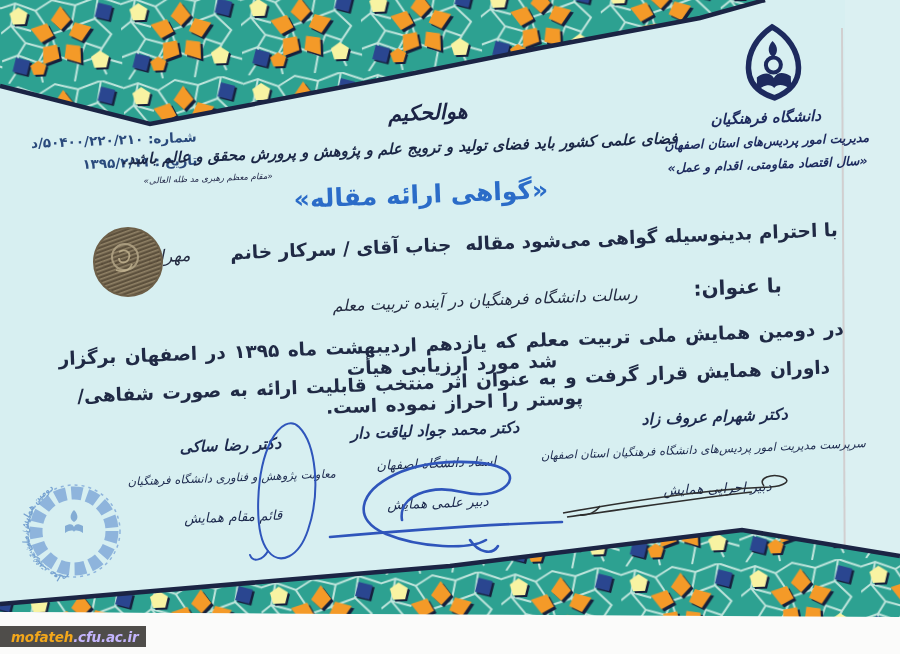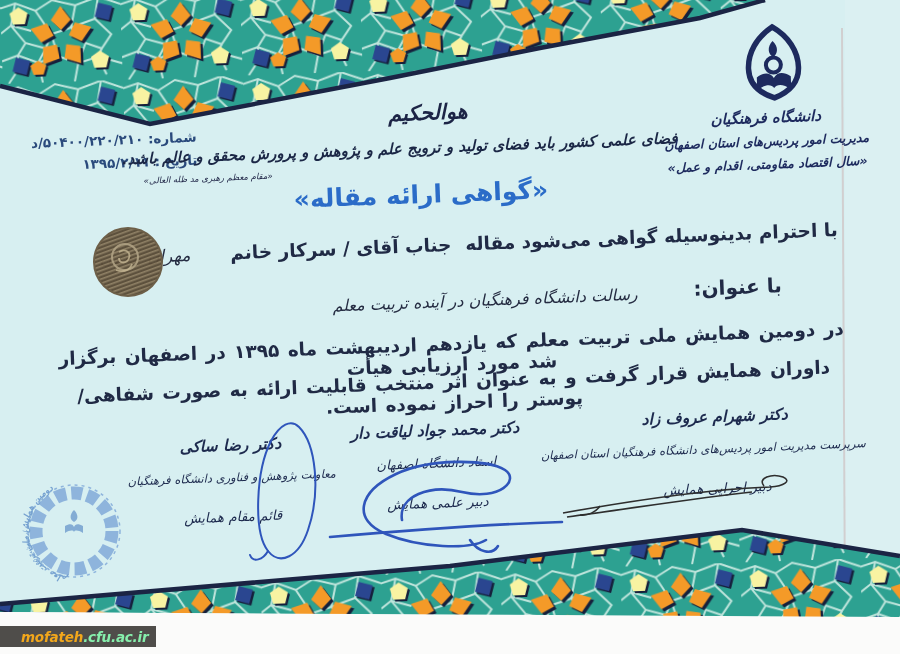--- a/index.html
+++ b/index.html
@@ -35,24 +35,24 @@
               color:#202a45;word-spacing:2px;}
   .sig-col{position:absolute;text-align:center;color:#1d2a4e;}
   .sig-col .name{font-size:15.5px;font-style:italic;font-weight:bold;}
   .sig-col .role{font-size:11.5px;font-style:italic;white-space:nowrap;margin-top:16px;}
   .sig-col .role2{font-size:13px;font-style:italic;white-space:nowrap;margin-top:16px;}
   .sig-col .stitle{font-size:13.5px;font-style:italic;margin-top:24px;}
   #sig-right{left:560px;top:418px;width:300px;}
   #sig-middle{left:300px;top:421px;width:260px;}
   #sig-left{left:95px;top:428px;width:260px;}
   
-  .wm{left:0;top:626px;height:21px;padding:0 8px 0 21px;background:rgba(66,64,60,0.93);
+  .wm{left:0;top:626px;height:21px;padding:0 8px 0 11px;background:rgba(66,64,60,0.93);
       display:flex;align-items:center;font-style:italic;font-weight:bold;font-size:13.5px;
       letter-spacing:-0.2px;direction:ltr;}
-  .wm .a{color:#f2a71b;} .wm .b{color:#86efac;}
+  .wm .a{color:#f2a71b;} .wm .b{color:#c4b5fd;}
   #overlay{position:absolute;left:0;top:0;pointer-events:none;}
 </style>
 </head>
 <body>
 
 <div id="page">
 
   <svg class="abs" width="900" height="654" aria-hidden="true">
     <defs>
       <pattern id="mz" width="120" height="84" patternUnits="userSpaceOnUse" patternTransform="rotate(-2)">

